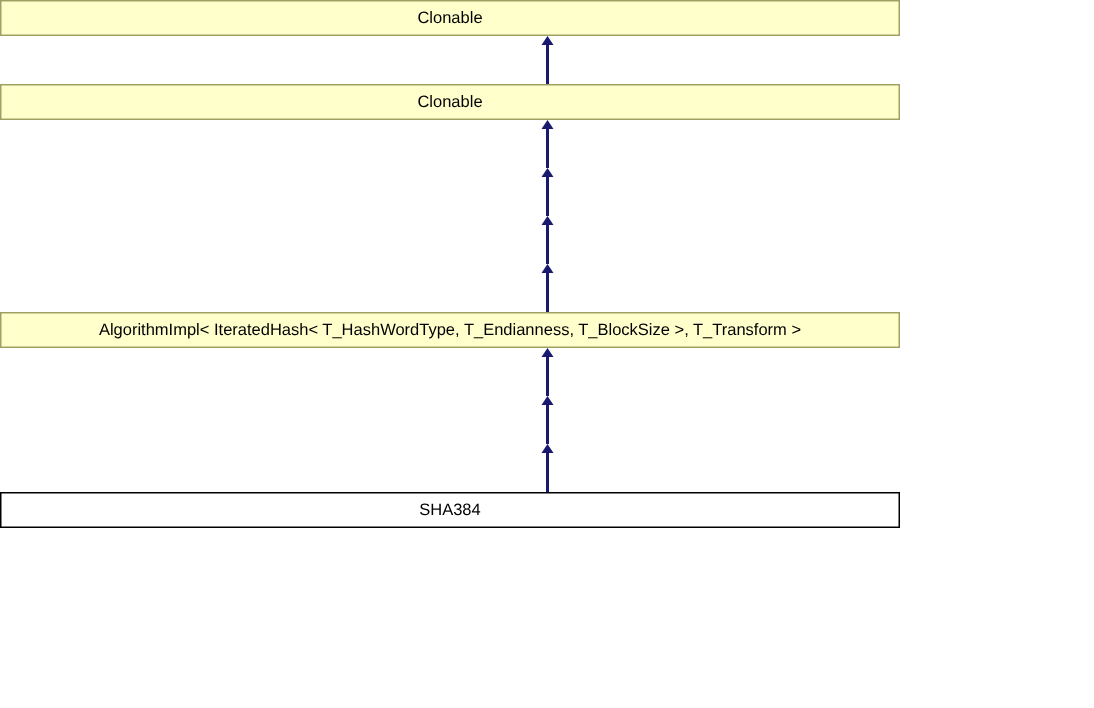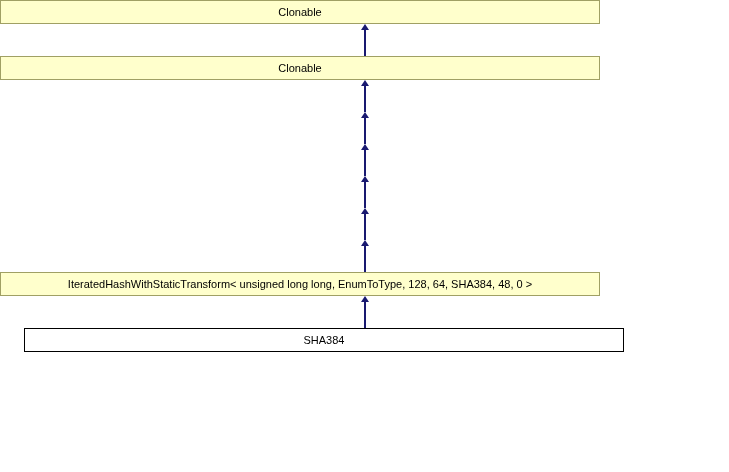--- a/index.html
+++ b/index.html
@@ -36,21 +36,20 @@
     font-size: 11px;
     line-height: 22px;
     text-align: center;
     white-space: nowrap;
     overflow: hidden;
     flex: 0 0 auto;
   }
   .node.current {
     background: var(--current-fill);
     border-color: var(--current-border);
-    margin-left: 24px;
   }
   .arrow {
     height: 32px;
     width: 729px;
     flex: 0 0 auto;
     display: flex;
     flex-direction: column;
     align-items: center;
   }
   .arrow .head {
@@ -97,33 +96,33 @@
     <span class="head"></span>
     <span class="shaft"></span>
   </div>
 
 
   <div class="arrow">
     <span class="head"></span>
     <span class="shaft"></span>
   </div>
 
+  <div class="node">AlgorithmImpl&lt; IteratedHash&lt; T_HashWordType, T_Endianness, T_BlockSize &gt;, T_Transform &gt;</div>
 
   <div class="arrow">
     <span class="head"></span>
     <span class="shaft"></span>
   </div>
 
 
   <div class="arrow">
     <span class="head"></span>
     <span class="shaft"></span>
   </div>
 
-  <div class="node">IteratedHashWithStaticTransform&lt; unsigned long long, EnumToType, 128, 64, SHA384, 48, 0 &gt;</div>
 
   <div class="arrow">
     <span class="head"></span>
     <span class="shaft"></span>
   </div>
 
   <div class="node current">SHA384</div>
 
 </div>
 

